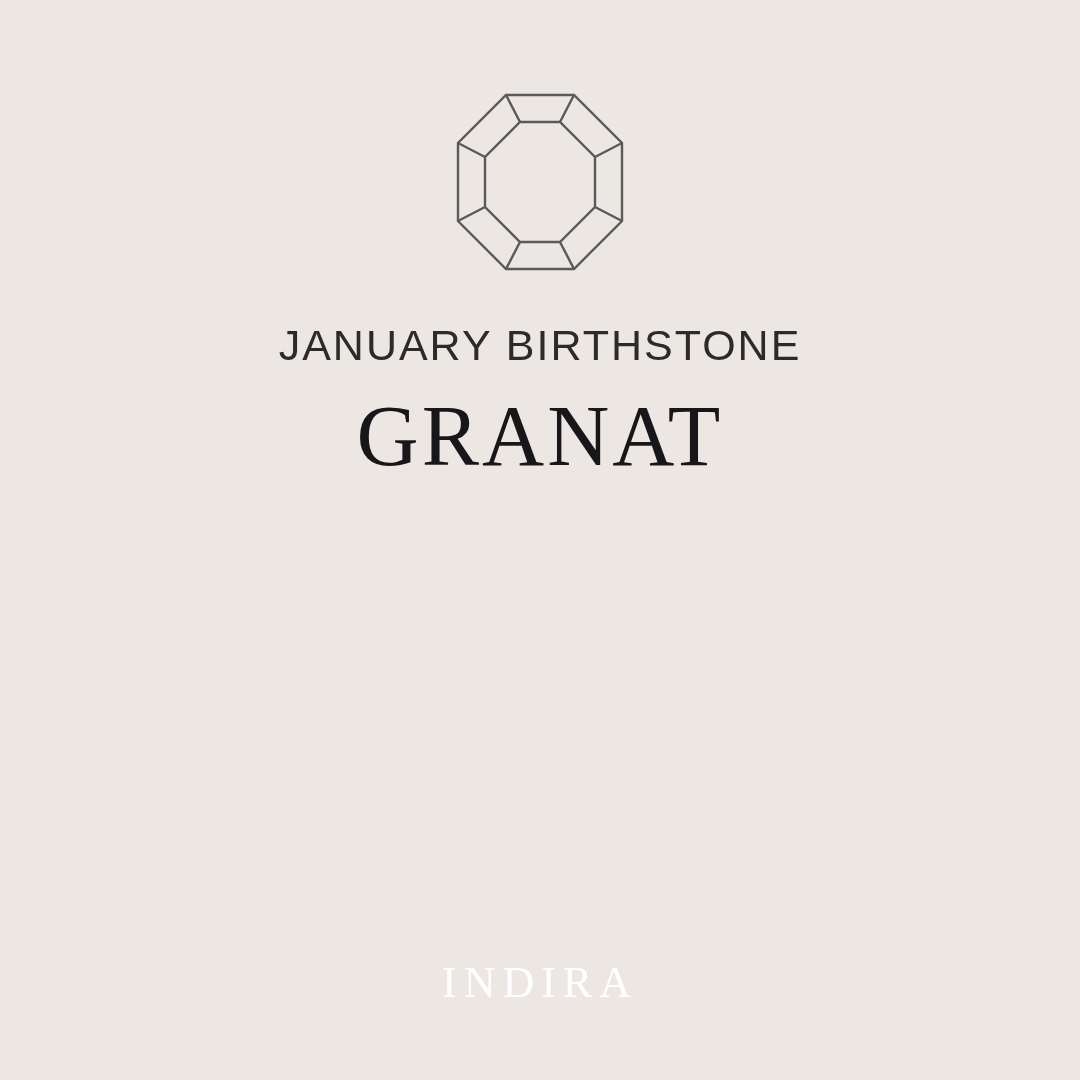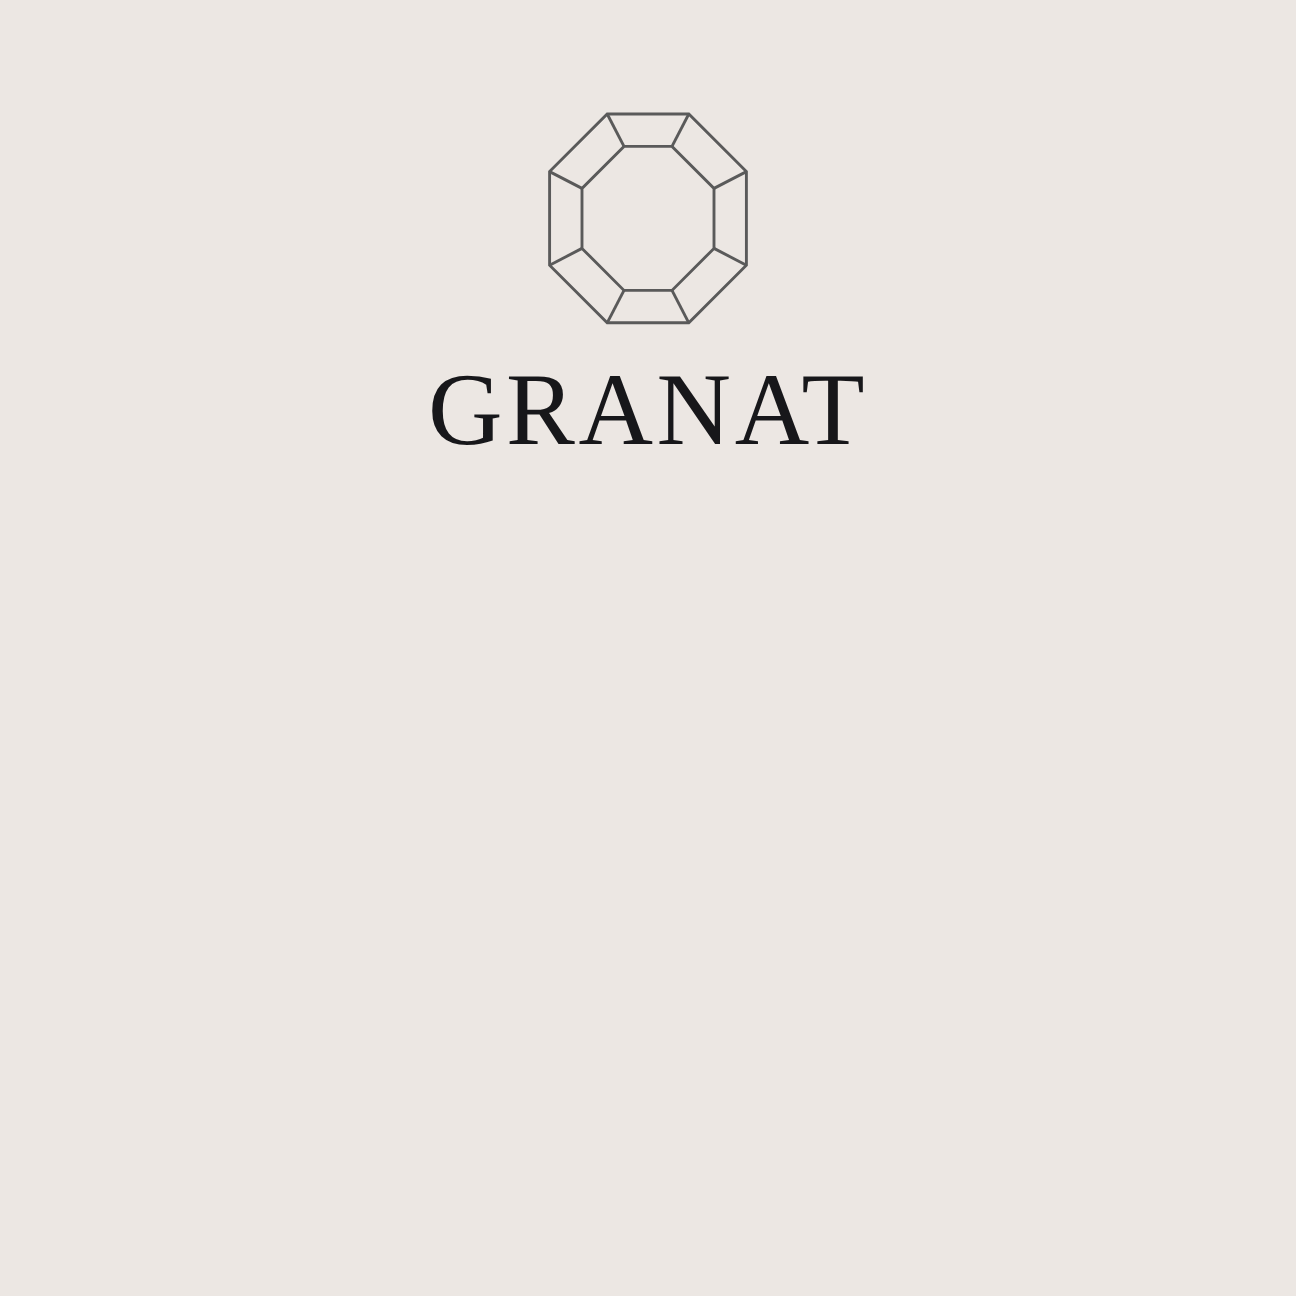--- a/index.html
+++ b/index.html
@@ -89,18 +89,20 @@
       <line x1="119" y1="3" x2="105" y2="30" stroke="#5a5a5a" stroke-width="2.4"></line>
       <line x1="167" y1="51" x2="140" y2="65" stroke="#5a5a5a" stroke-width="2.4"></line>
       <line x1="167" y1="129" x2="140" y2="115" stroke="#5a5a5a" stroke-width="2.4"></line>
       <line x1="119" y1="177" x2="105" y2="150" stroke="#5a5a5a" stroke-width="2.4"></line>
       <line x1="51" y1="177" x2="65" y2="150" stroke="#5a5a5a" stroke-width="2.4"></line>
       <line x1="3" y1="129" x2="30" y2="115" stroke="#5a5a5a" stroke-width="2.4"></line>
       <line x1="3" y1="51" x2="30" y2="65" stroke="#5a5a5a" stroke-width="2.4"></line>
     </svg>
   </div>
 
+  <div class="eyebrow">JANUARY BIRTHSTONE</div>
 
   <div class="title">GRANAT</div>
 
 
+  <div class="brand">INDIRA</div>
 
 </div>
 
 </body></html>

